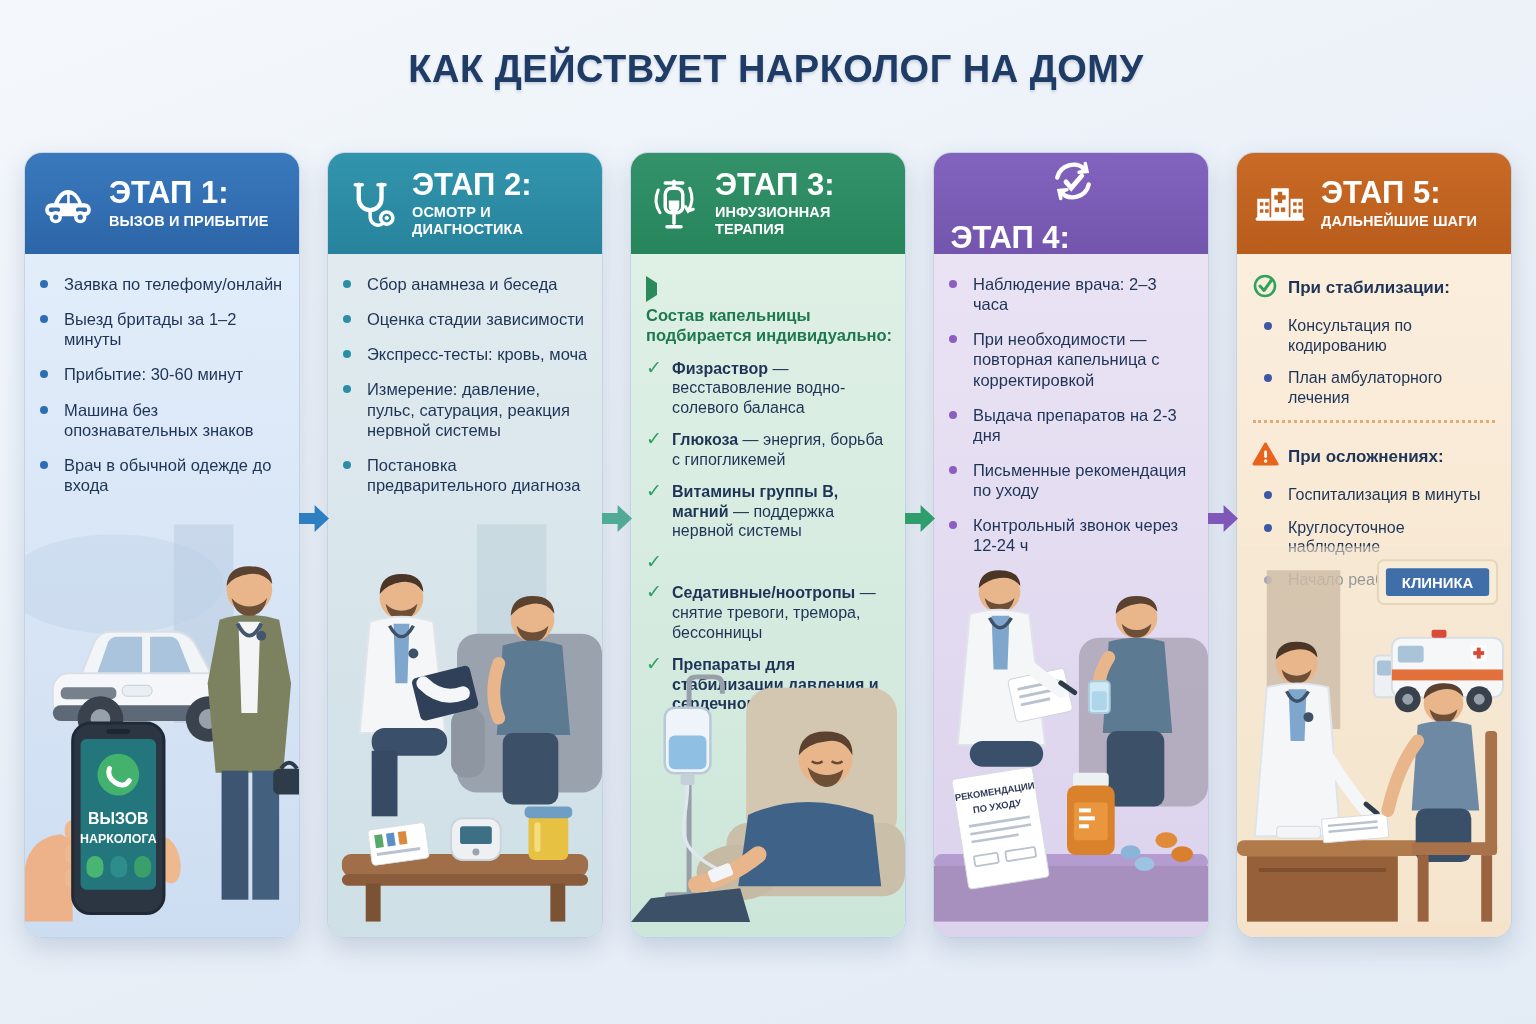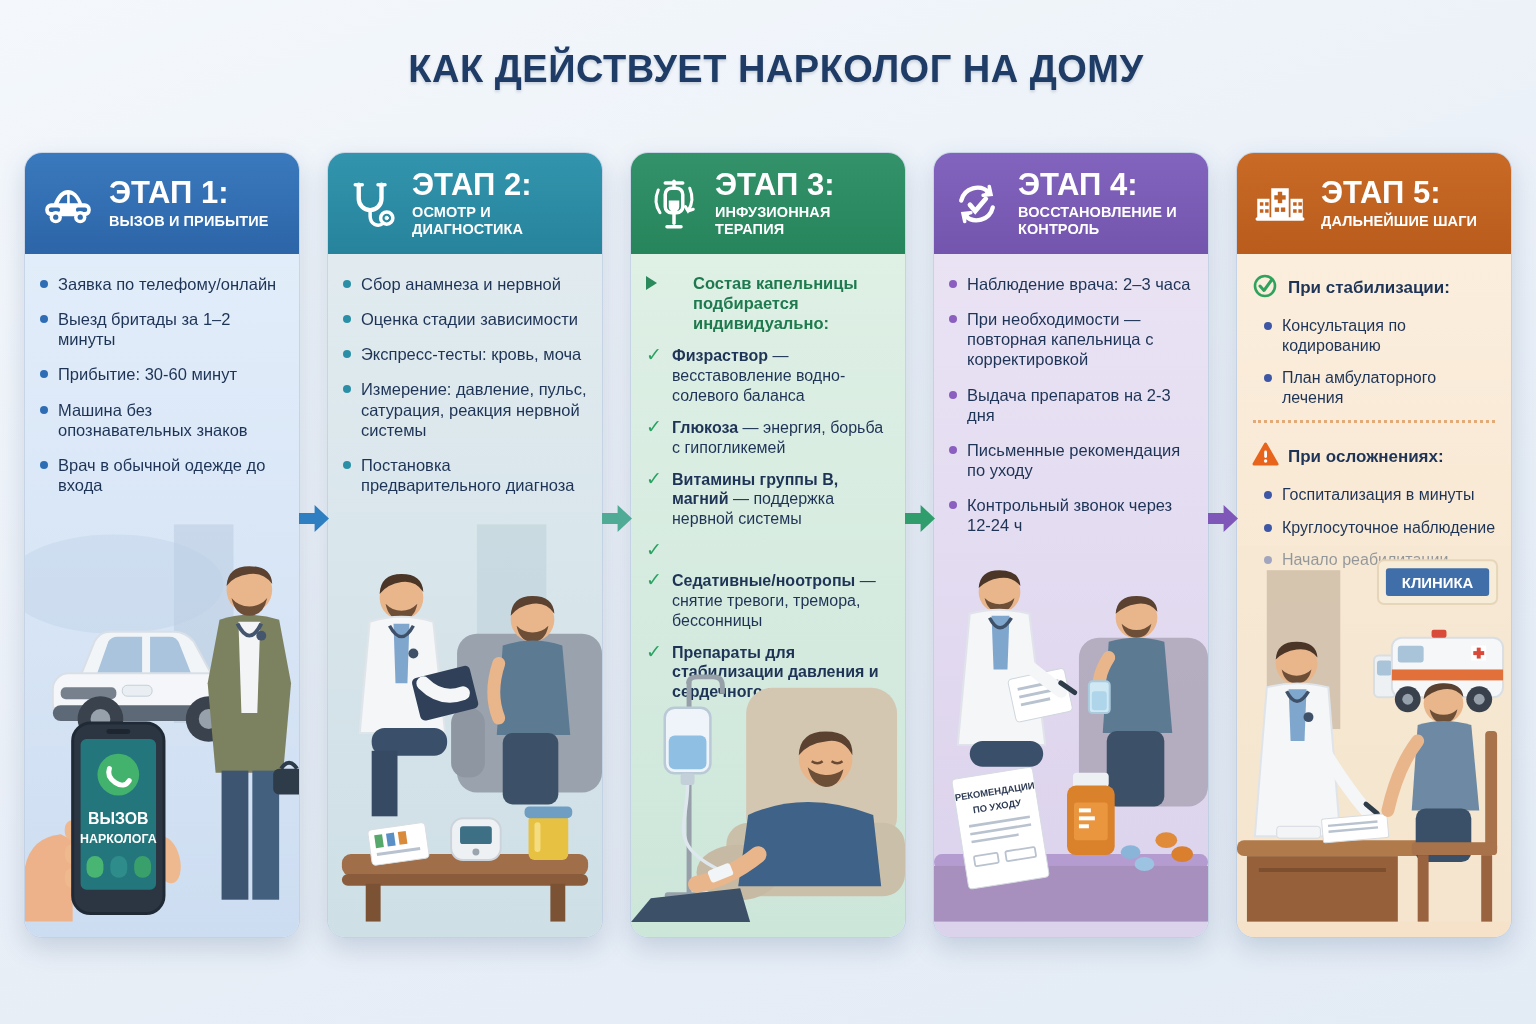--- a/index.html
+++ b/index.html
@@ -25,35 +25,35 @@
   .hd{height:101px;display:flex;align-items:center;gap:13px;padding:0 12px 0 15px;}
   .hd .ic{flex:0 0 56px;height:56px;}
   .hd .ic svg{width:56px;height:56px;display:block;}
   .hd-txt{color:#fff;}
   .hd-label{font-size:31px;font-weight:800;line-height:1.05;}
   .hd-sub{font-size:14.5px;font-weight:700;line-height:1.18;margin-top:3px;letter-spacing:.1px;}
   .bd{position:absolute;top:101px;bottom:0;left:0;right:0;}
   .s1 .hd{background:linear-gradient(180deg,#3a79bd,#2c65a8);}
   .s2 .hd{background:linear-gradient(180deg,#3295ad,#27839c);}
   .s3 .hd{background:linear-gradient(180deg,#33926a,#27855c);}
-  .s4 .hd{background:linear-gradient(180deg,#8263bd,#7355ae);}
+  .s4 .hd{background:linear-gradient(180deg,#8263bd,#7355ae);flex-direction:column;}
   .s5 .hd{background:linear-gradient(180deg,#c96a26,#b95c1c);}
   .s1 .bd{background:linear-gradient(180deg,#e2edfa,#cdddf1);}
   .s2 .bd{background:linear-gradient(180deg,#e1ebef,#cedfe6);}
   .s3 .bd{background:linear-gradient(180deg,#dff0e5,#cde6da);}
   .s4 .bd{background:linear-gradient(180deg,#eae3f4,#dbd2ec);}
   .s5 .bd{background:linear-gradient(180deg,#fbeedd,#f5e2c9);}
   .items{padding:20px 12px 0 15px;}
-  .item{display:flex;gap:10px;margin-bottom:15px;font-size:16.5px;color:#1e3456;line-height:1.22;}
+  .item{display:flex;gap:16px;margin-bottom:15px;font-size:16.5px;color:#1e3456;line-height:1.22;}
   .dot{flex:0 0 8px;width:8px;height:8px;border-radius:50%;margin-top:6px;}
   .s1 .dot{background:#2e6db4;}
   .s2 .dot{background:#2a8fa6;}
   .s4 .dot{background:#8a5fc0;}
   .s5 .dot{background:#3d56a5;}
-  .intro{display:flex;gap:24px;font-weight:800;color:#1e7a4e;font-size:16.5px;line-height:1.2;margin-bottom:13px;}
+  .intro{display:flex;gap:4px;font-weight:800;color:#1e7a4e;font-size:16.5px;line-height:1.2;margin-bottom:13px;flex-direction:column;}
   .tri{flex:0 0 12px;margin-top:2px;width:0;height:0;border-left:11px solid #2a8a5c;border-top:7px solid transparent;border-bottom:7px solid transparent;}
   .chk-item{display:flex;gap:8px;margin-bottom:12px;font-size:16px;color:#1e3456;line-height:1.24;}
   .chk{flex:0 0 18px;color:#2aa262;font-weight:800;font-size:19px;line-height:1;margin-top:-1px;}
   .chk-lead{font-weight:800;}
   .sec-title{display:flex;align-items:center;gap:9px;font-size:17px;font-weight:800;color:#1e3456;margin:18px 0 12px 0;padding:0 12px 0 15px;}
   .sec-items{padding:0 12px 0 27px;}
   .sec-items .item{margin-bottom:13px;font-size:16px;}
   .divider{border-top:3.5px dotted #dd9f66;margin:4px 16px 2px 16px;opacity:.85;}
   .flow-arrow{position:absolute;width:30px;height:27px;top:505px;
     clip-path:polygon(0 30%,52% 30%,52% 0,100% 50%,52% 100%,52% 70%,0 70%);}
@@ -183,21 +183,21 @@
       </span>
       <div class="hd-txt">
         <div class="hd-label">ЭТАП 2:</div>
         <div class="hd-sub">ОСМОТР И ДИАГНОСТИКА</div>
       </div>
     </div>
     <div class="bd">
       <div class="items">
         <div class="item">
             <span class="dot"></span>
-            <span>Сбор анамнеза и нервной</span>
+            <span>Сбор анамнеза и беседа</span>
           </div>
         <div class="item">
             <span class="dot"></span>
             <span>Оценка стадии зависимости</span>
           </div>
         <div class="item">
             <span class="dot"></span>
             <span>Экспресс-тесты: кровь, моча</span>
           </div>
         <div class="item">

